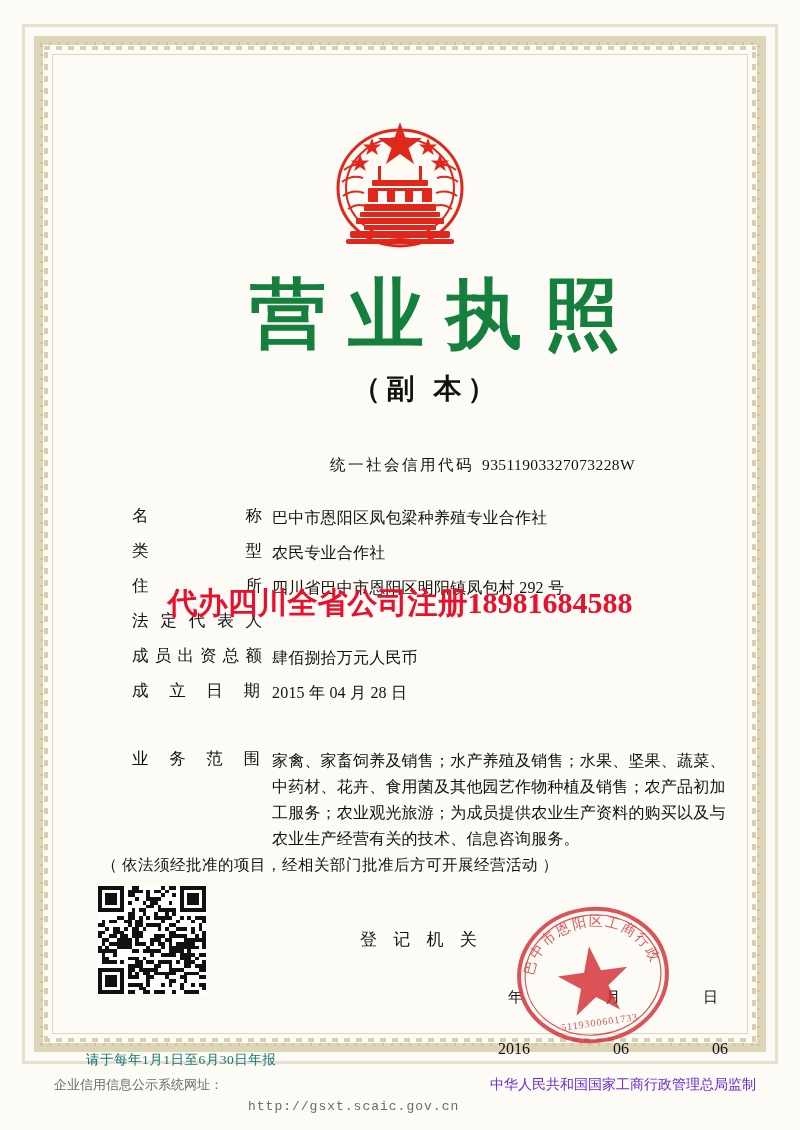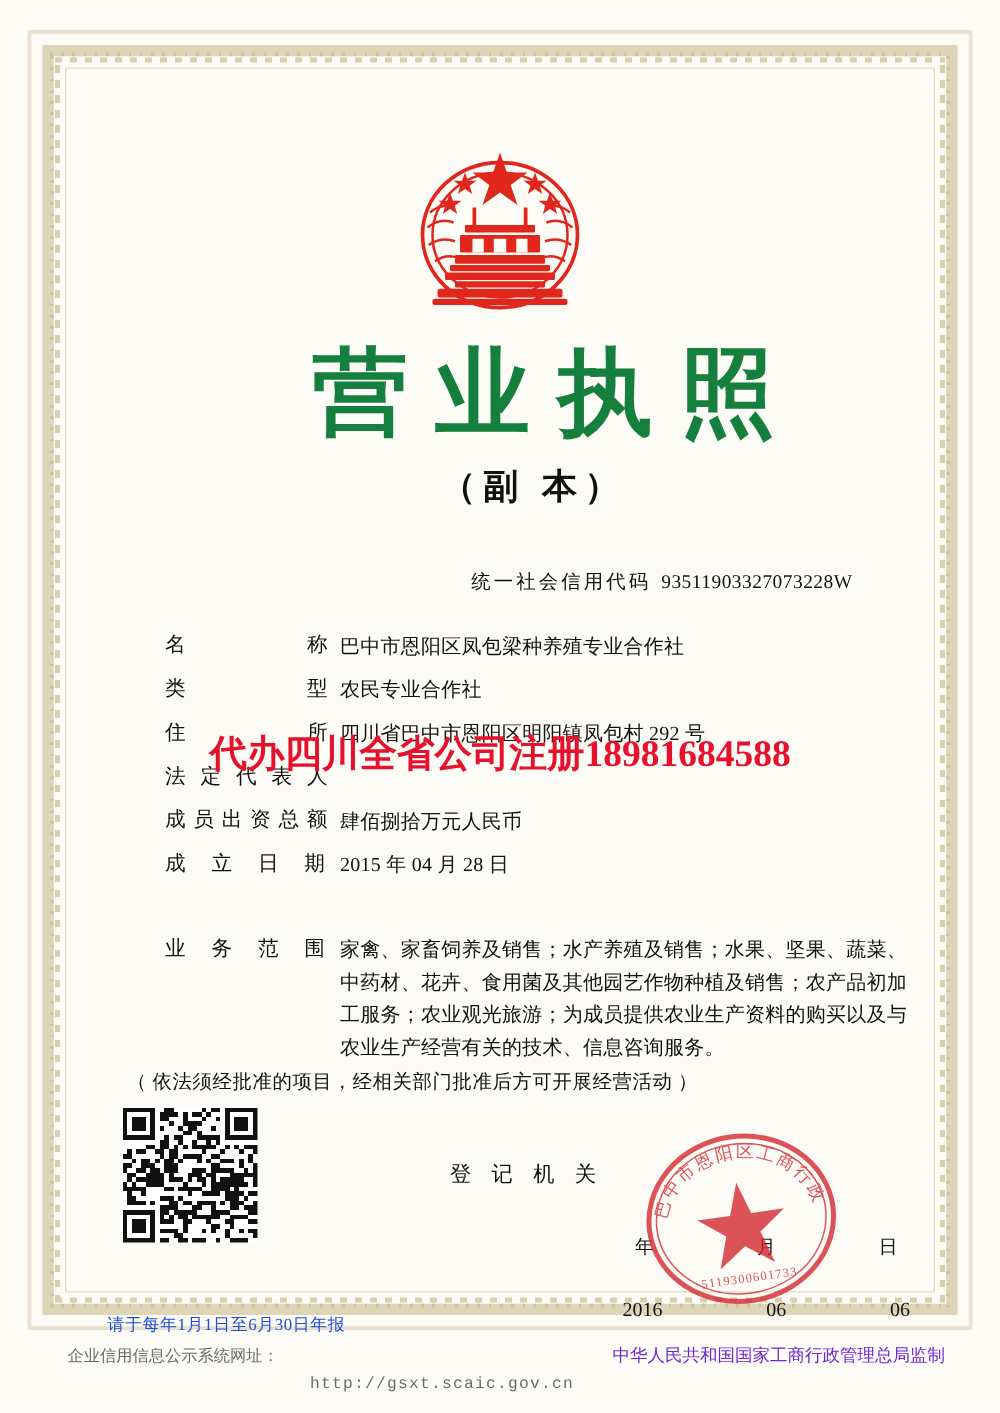--- a/index.html
+++ b/index.html
@@ -119,21 +119,21 @@
   .credit-line {
     position: absolute;
     left: 330px;
     top: 455px;
     width: 420px;
     font-family: "Liberation Serif", serif;
     font-size: 15.5px;
     color: #111;
     white-space: nowrap;
   }
-  .credit-label { letter-spacing: 2.5px; margin-left: 47px; }
+  .credit-label { letter-spacing: 2.5px; }
   .credit-value { letter-spacing: 0.4px; margin-left: 8px; }
 
   
   .fields {
     position: absolute;
     left: 132px;
     top: 505px;
     width: 600px;
   }
   .row {
@@ -244,21 +244,21 @@
     pointer-events: none;
   }
 
   
   .footer-left-red {
     position: absolute;
     left: 86px;
     top: 1051px;
     font-family: "Liberation Serif", serif;
     font-size: 13.5px;
-    color: #1d4ed8;
+    color: #0f766e;
     letter-spacing: 0.5px;
   }
   .footer-left-gray {
     position: absolute;
     left: 54px;
     top: 1076px;
     font-family: "Liberation Serif", serif;
     font-size: 13px;
     color: #6b6b6b;
   }

